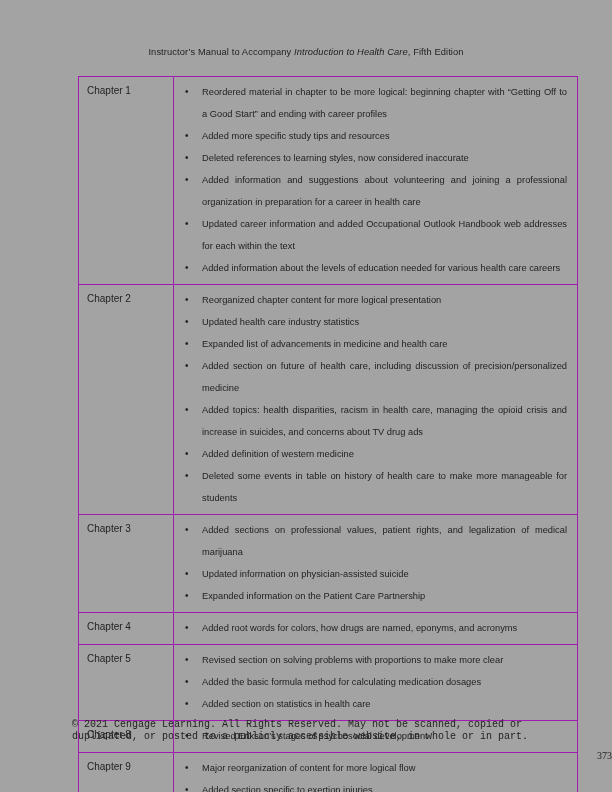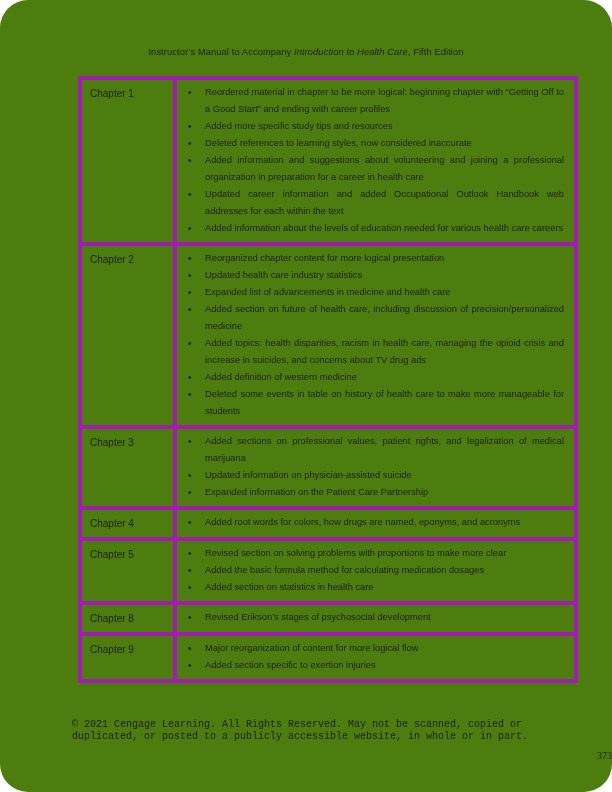--- a/index.html
+++ b/index.html
@@ -5,21 +5,21 @@
   * { margin: 0; padding: 0; box-sizing: border-box; }
   html, body { background: #ffffff; }
   body {
     width: 612px;
     height: 792px;
     position: relative;
     font-family: "Liberation Sans", sans-serif;
     color: #1c1c1c;
     overflow: hidden;
   }
-  .page { position: absolute; inset: 0; background: #4d7c0f; border-radius: 28px; }
+  .page { position: absolute; inset: 0; background: #a3a3a3; }
 
   .running-header {
     position: absolute;
     top: 47px;
     left: 0;
     width: 100%;
     text-align: center;
     font-size: 9.3px;
     color: #222;
     letter-spacing: 0.1px;
@@ -28,41 +28,41 @@
 
   table.changes-table {
     position: absolute;
     top: 76px;
     left: 78px;
     width: 500px;
     border-collapse: collapse;
     table-layout: fixed;
   }
   table.changes-table td {
-    border: 4px solid #a21caf;
+    border: 1px solid #a21caf;
     vertical-align: top;
   }
   td.chapter-cell {
     width: 95px;
     padding: 5px 4px 5px 8px;
     font-size: 10px;
     line-height: 17px;
     color: #222;
   }
   td.content-cell {
     padding: 4px 10px 5px 8px;
   }
   ul.bullets {
     list-style: none;
   }
   ul.bullets li {
     position: relative;
     padding-left: 20px;
     font-size: 9.3px;
-    line-height: 17px;
+    line-height: 22px;
     text-align: justify;
     text-align-last: left;
     color: #222;
   }
   ul.bullets li::before {
     content: "\2022";
     position: absolute;
     left: 3px;
     top: 0;
     font-size: 10px;

